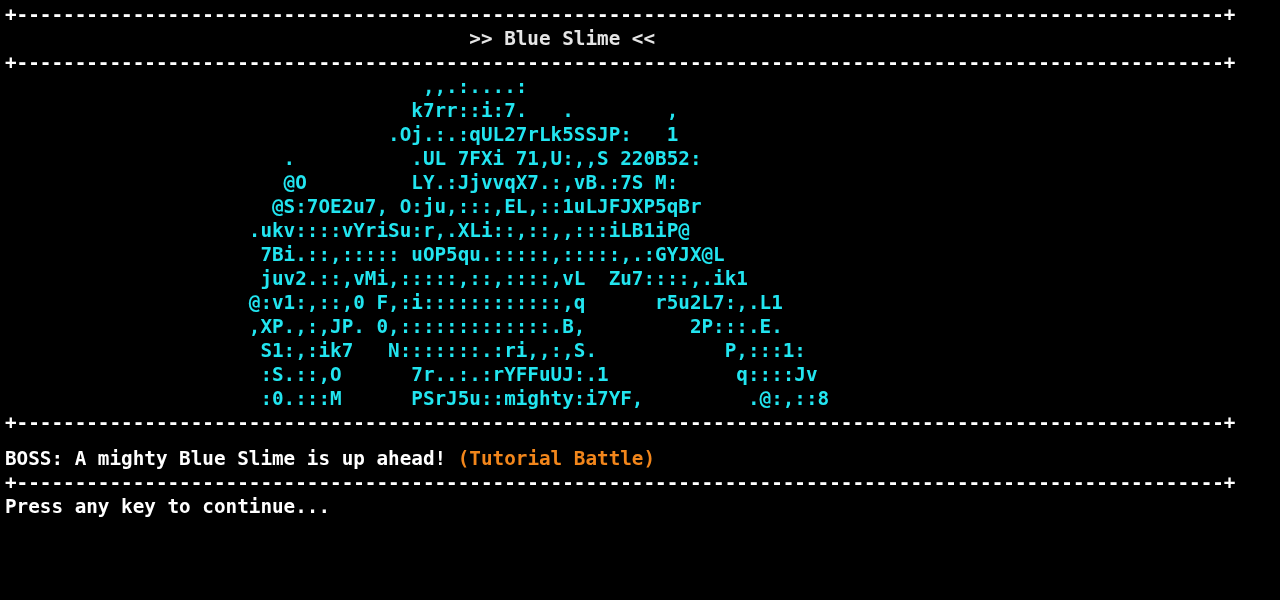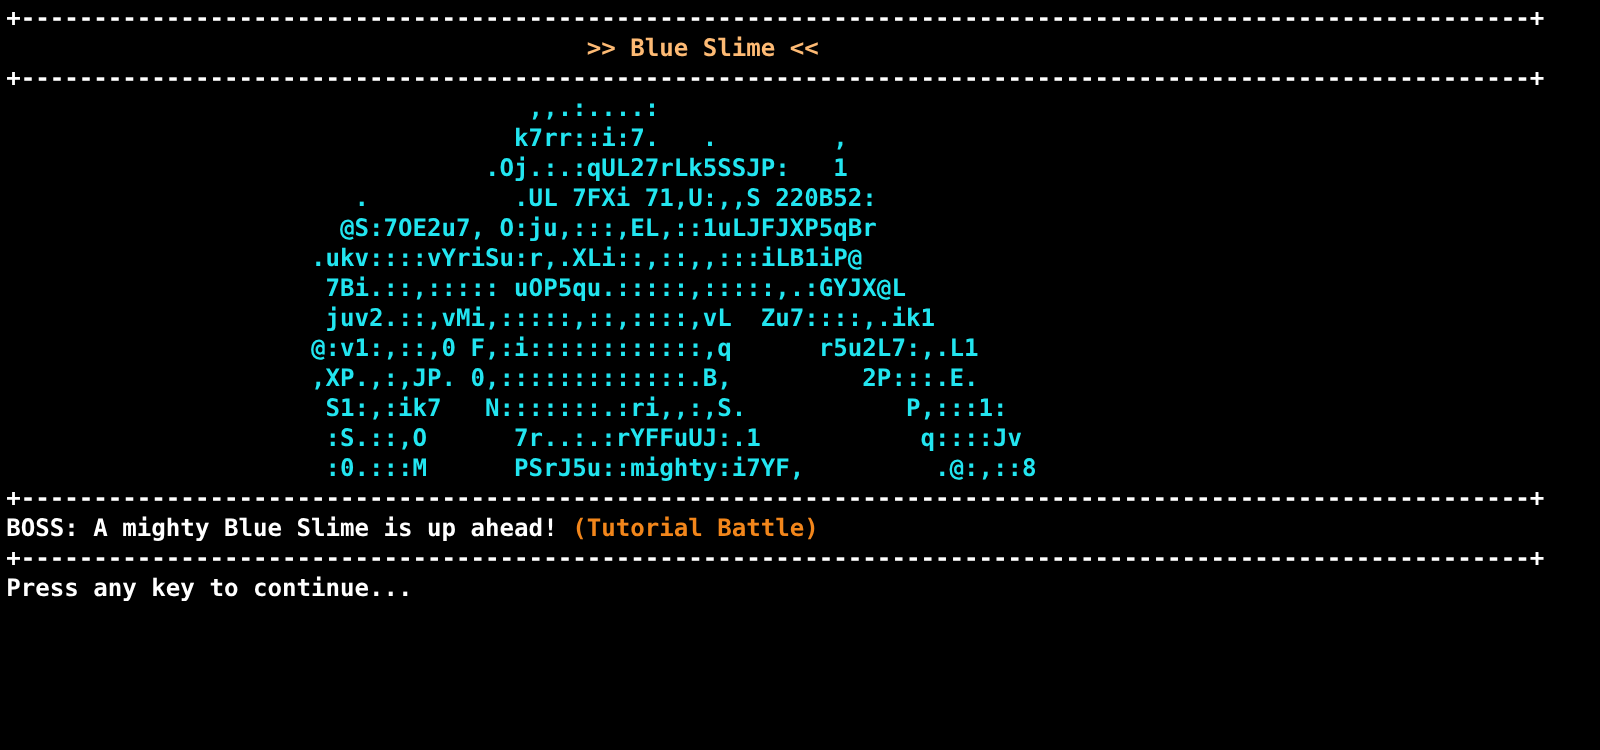--- a/index.html
+++ b/index.html
@@ -35,31 +35,32 @@
     margin: 0;
     padding: 0 0 0 5px;
     font-family: "DejaVu Sans Mono", "Liberation Mono", monospace;
     overflow: hidden;
   }
   .rule {
     color: #ffffff;
     font-weight: bold;
   }
   .title-line {
-    color: #fdba74;
+    color: #e5e5e5;
     font-weight: bold;
     text-align: left;
   }
   .art-line {
     color: #22e5f0;
     font-weight: bold;
   }
   .msg-line {
     color: #ffffff;
     font-weight: bold;
+    margin-top: 12px;
   }
   .tag {
     color: #f2861b;
     font-weight: bold;
   }
   .prompt-line {
     color: #ffffff;
     font-weight: bold;
   }
   .spacer-top { height: 3px; }
@@ -75,20 +76,21 @@
 
   <div class="term-line title-line">                                        &gt;&gt; Blue Slime &lt;&lt;</div>
 
   <div class="term-line rule">+--------------------------------------------------------------------------------------------------------+</div>
 
   <div>
     <div class="term-line art-line">                                    ,,.:....:</div>
     <div class="term-line art-line">                                   k7rr::i:7.   .        ,</div>
     <div class="term-line art-line">                                 .Oj.:.:qUL27rLk5SSJP:   1</div>
     <div class="term-line art-line">                        .          .UL 7FXi 71,U:,,S 220B52:</div>
+    <div class="term-line art-line">                        @O         LY.:JjvvqX7.:,vB.:7S M:</div>
     <div class="term-line art-line">                       @S:7OE2u7, O:ju,:::,EL,::1uLJFJXP5qBr</div>
     <div class="term-line art-line">                     .ukv::::vYriSu:r,.XLi::,::,,:::iLB1iP@</div>
     <div class="term-line art-line">                      7Bi.::,::::: uOP5qu.:::::,:::::,.:GYJX@L</div>
     <div class="term-line art-line">                      juv2.::,vMi,:::::,::,::::,vL  Zu7::::,.ik1</div>
     <div class="term-line art-line">                     @:v1:,::,0 F,:i::::::::::::,q      r5u2L7:,.L1</div>
     <div class="term-line art-line">                     ,XP.,:,JP. 0,:::::::::::::.B,         2P:::.E.</div>
     <div class="term-line art-line">                      S1:,:ik7   N:::::::.:ri,,:,S.           P,:::1:</div>
     <div class="term-line art-line">                      :S.::,O      7r..:.:rYFFuUJ:.1           q::::Jv</div>
     <div class="term-line art-line">                      :0.:::M      PSrJ5u::mighty:i7YF,         .@:,::8</div>
   </div>

